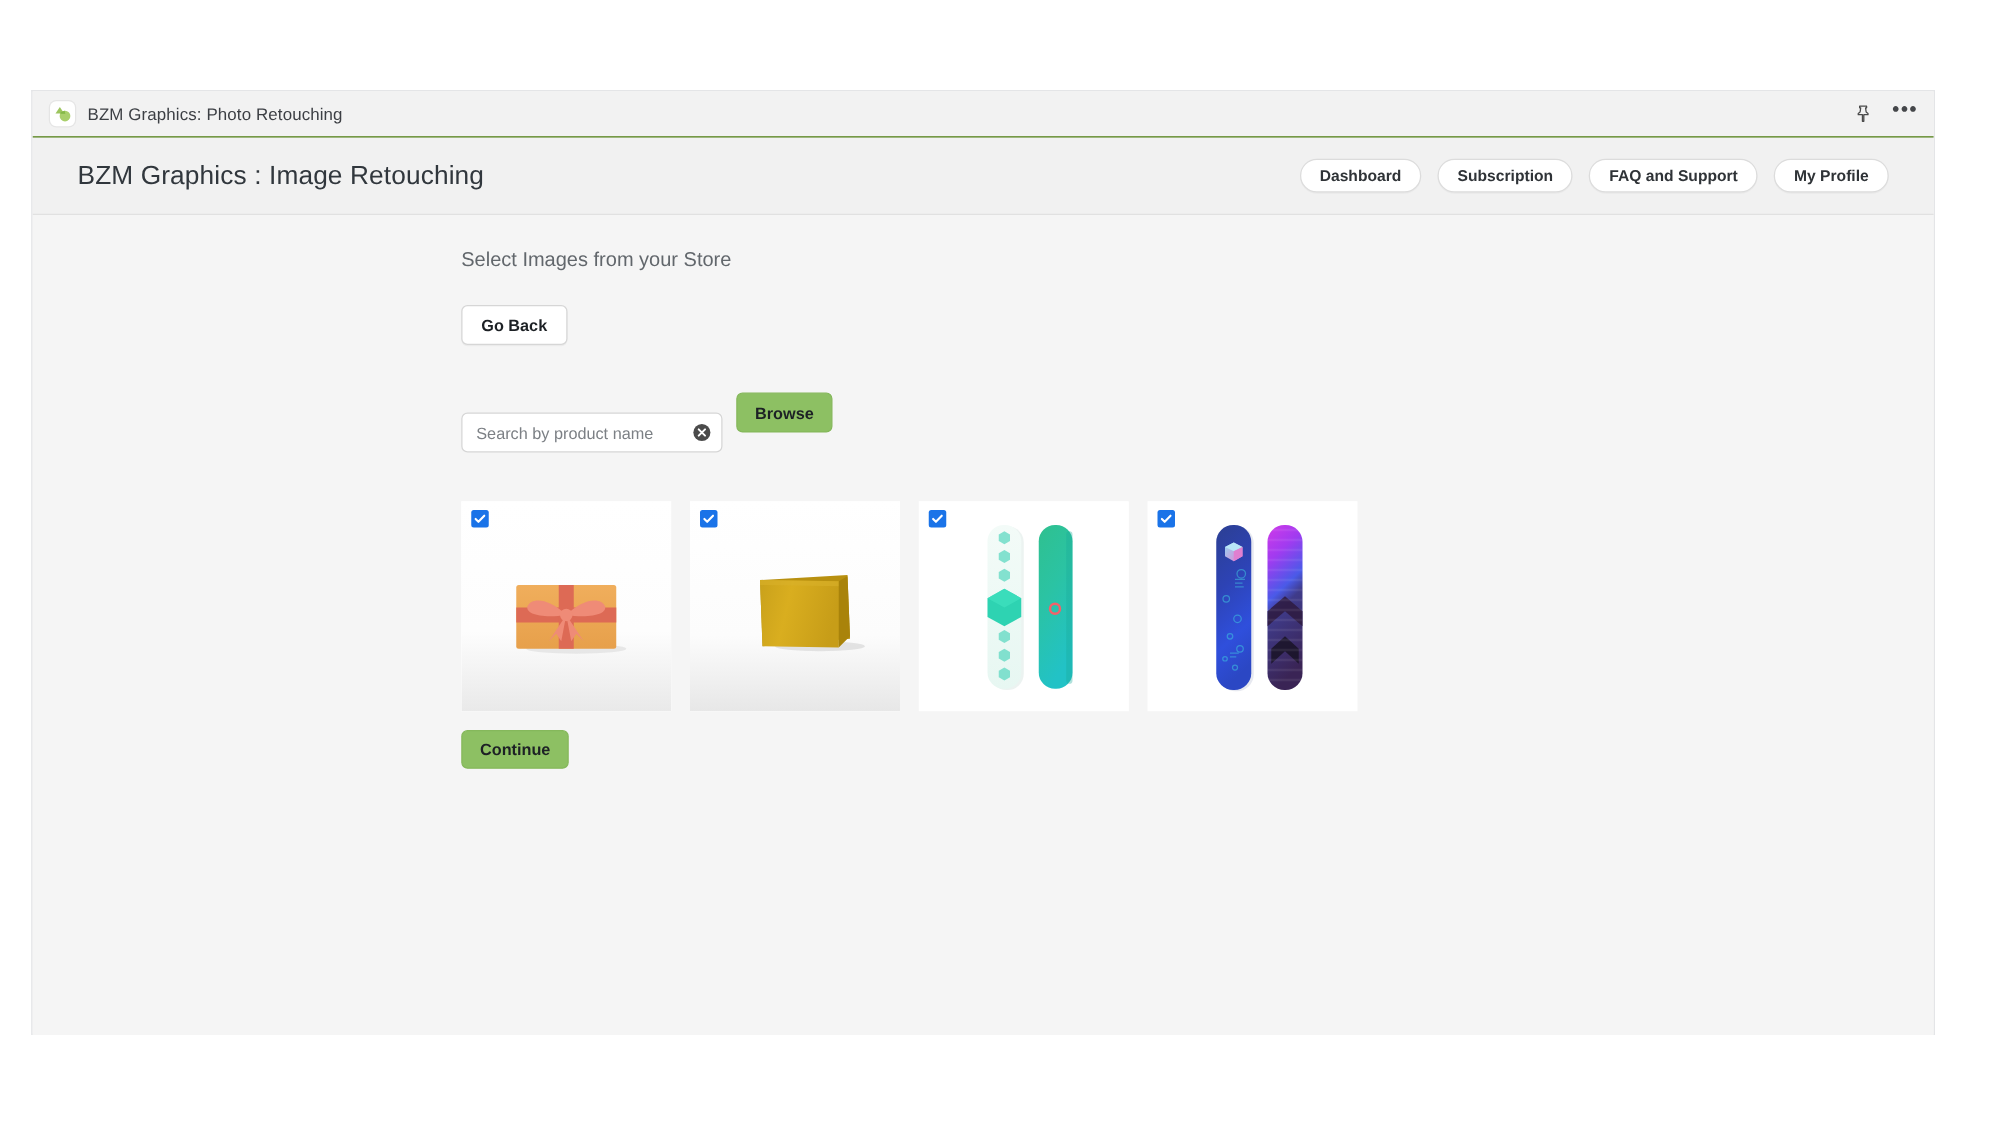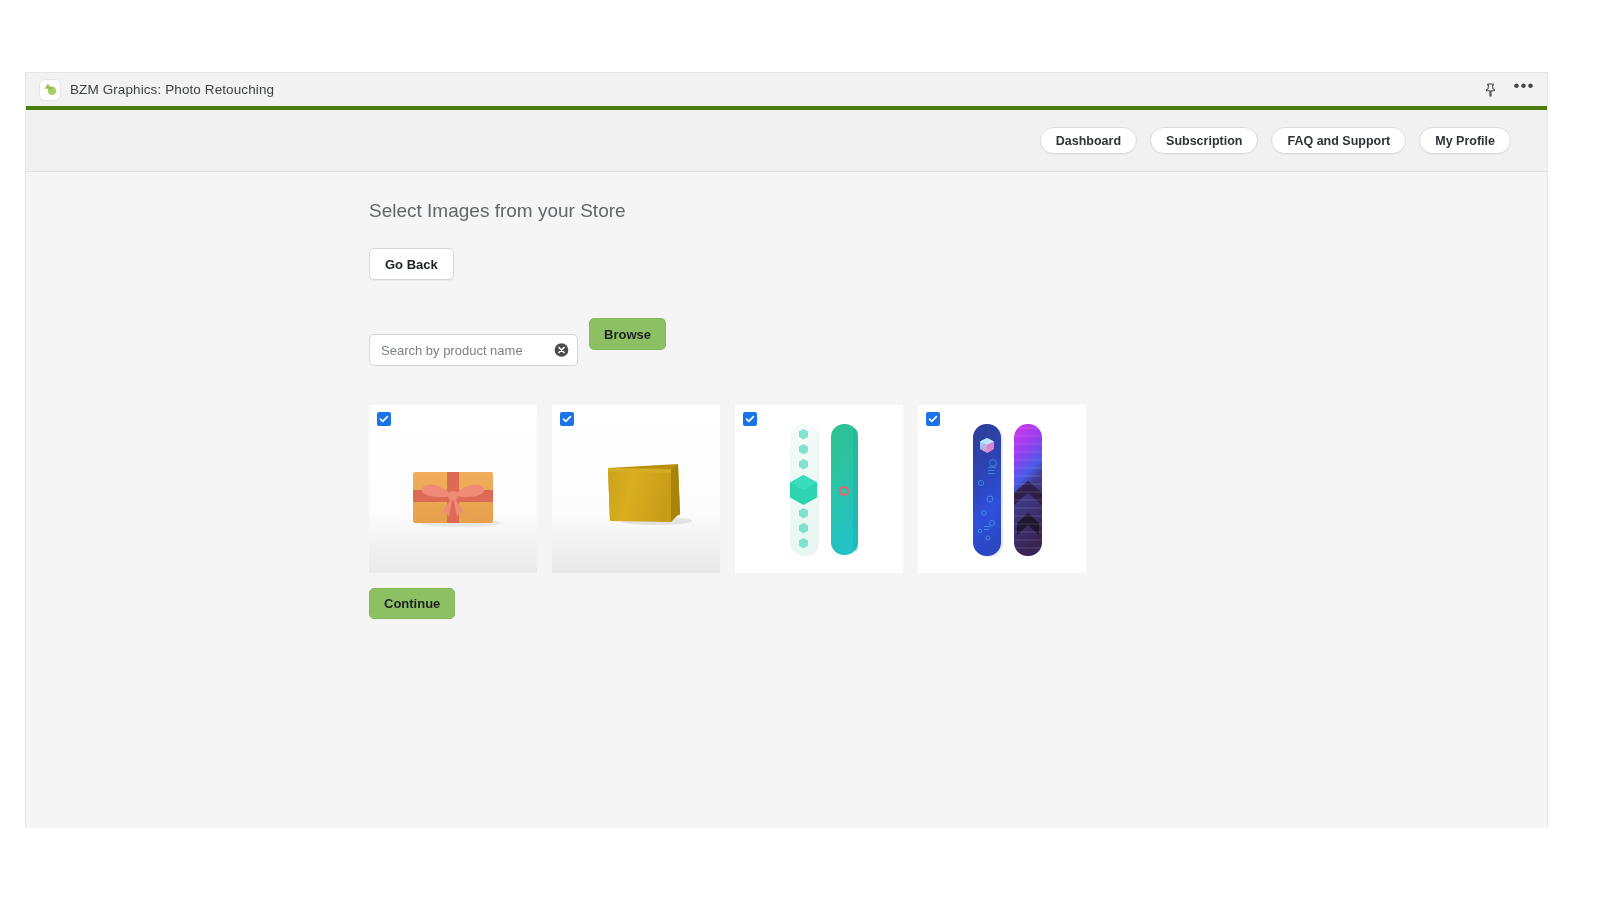--- a/index.html
+++ b/index.html
@@ -19,21 +19,21 @@
     background: #f5f5f5;
     border: 1px solid #e4e5e7;
     border-bottom: none;
     overflow: hidden;
   }
 
   
   #embed-bar {
     height: 37px;
     background: #f2f2f2;
-    border-bottom: 4px solid #4d7c0f;
+    border-bottom: 1px solid #4d7c0f;
     display: flex;
     align-items: center;
     padding: 0 14px 0 14px;
     position: relative;
   }
   #embed-bar .app-icon {
     width: 20px; height: 20px;
     border-radius: 5px;
     background: #ffffff;
     box-shadow: 0 0 0 1px rgba(0,0,0,0.05);
@@ -118,21 +118,21 @@
     margin-left: 343px;
   }
   #page-title {
     font-size: 19px;
     font-weight: 700;
     color: #1c1f23;
     letter-spacing: -0.1px;
     margin: 0 0 5px 0;
   }
   #page-sub {
-    font-size: 19px;
+    font-size: 16px;
     color: #62676c;
     margin: 0 0 26px 0;
   }
 
   .btn-plain {
     background: #ffffff;
     border: 1px solid #d6d6d6;
     border-radius: 5px;
     height: 32px;
     padding: 0 15px;
@@ -259,20 +259,21 @@
       <div class="chrome-btn">
         <svg width="13" height="14" viewBox="0 0 14 15">
           <path d="M4 1 h6 v1.4 h-0.9 l0.5 3.6 l1.6 1.2 v1.1 H7.6 V14 H6.4 V8.3 H2.8 V7.2 l1.6-1.2 l0.5-3.6 H4 Z" fill="none" stroke="#4a4a4a" stroke-width="1.1" stroke-linejoin="round"></path>
         </svg>
       </div>
       <div class="chrome-btn dots-btn">•••</div>
     </div>
   </div>
 
   <div id="app-header">
+    <div id="app-title">BZM Graphics : Image Retouching</div>
     <div id="nav-buttons">
       <button class="nav-btn">Dashboard</button>
       <button class="nav-btn">Subscription</button>
       <button class="nav-btn">FAQ and Support</button>
       <button class="nav-btn">My Profile</button>
     </div>
   </div>
 
   <div id="main">
     <div id="content-col">

